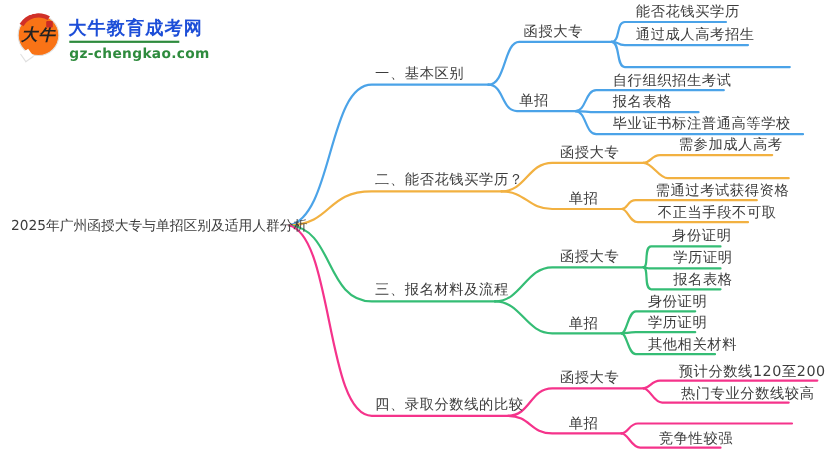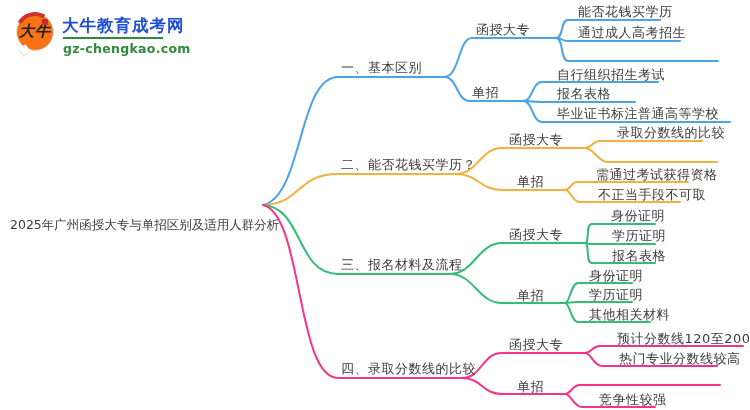--- a/index.html
+++ b/index.html
@@ -9,21 +9,21 @@
     font-family:"DejaVu Sans","Liberation Sans",sans-serif;
   }
   .stage svg { position:absolute; left:0; top:0; }
 
   
   .lbl {
     position:absolute; transform:translateY(-50%);
     white-space:nowrap; font-size:13px; color:#3c3c3c; line-height:1;
     letter-spacing:0.5px;
   }
-  .lbl.root { font-size:12.5px; letter-spacing:0;margin-top:20px; }
+  .lbl.root { font-size:12.5px; letter-spacing:0; }
 
   
   .logo { position:absolute; left:16px; top:11px; width:170px; height:48px; }
   .logo-badge {
     position:absolute; left:0; top:2px; width:38px; height:38px;
     background:#f97316; border:1px solid #e0e0e0; border-radius:50%;
     box-sizing:border-box;
   }
   .logo-badge::before {            
     content:""; position:absolute; left:-2px; top:-2px; right:-2px; bottom:-2px;
@@ -128,21 +128,21 @@
   <div class="lbl" style="left:476px; top:29px;">函授大专</div>
   <div class="lbl" style="left:578px; top:11px;">能否花钱买学历</div>
   <div class="lbl" style="left:578px; top:32px;">通过成人高考招生</div>
   <div class="lbl" style="left:472px; top:92px;">单招</div>
   <div class="lbl" style="left:557px; top:74px;">自行组织招生考试</div>
   <div class="lbl" style="left:557px; top:93px;">报名表格</div>
   <div class="lbl" style="left:341px; top:164px;">二、能否花钱买学历？</div>
 
   <div class="lbl" style="left:557px; top:113px;">毕业证书标注普通高等学校</div>
   <div class="lbl" style="left:509px; top:139px;">函授大专</div>
-  <div class="lbl" style="left:617px; top:132px;">录取分数线的比较</div>
+  <div class="lbl" style="left:617px; top:132px;">需参加成人高考</div>
   <div class="lbl" style="left:517px; top:181px;">单招</div>
   <div class="lbl" style="left:596px; top:174px;">需通过考试获得资格</div>
   <div class="lbl" style="left:598px; top:194px;">不正当手段不可取</div>
 
   <div class="lbl" style="left:341px; top:264px;">三、报名材料及流程</div>
   <div class="lbl" style="left:509px; top:234px;">函授大专</div>
   <div class="lbl" style="left:611px; top:215px;">身份证明</div>
   <div class="lbl" style="left:612px; top:235px;">学历证明</div>
   <div class="lbl" style="left:612px; top:255px;">报名表格</div>
   <div class="lbl" style="left:517px; top:295px;">单招</div>

